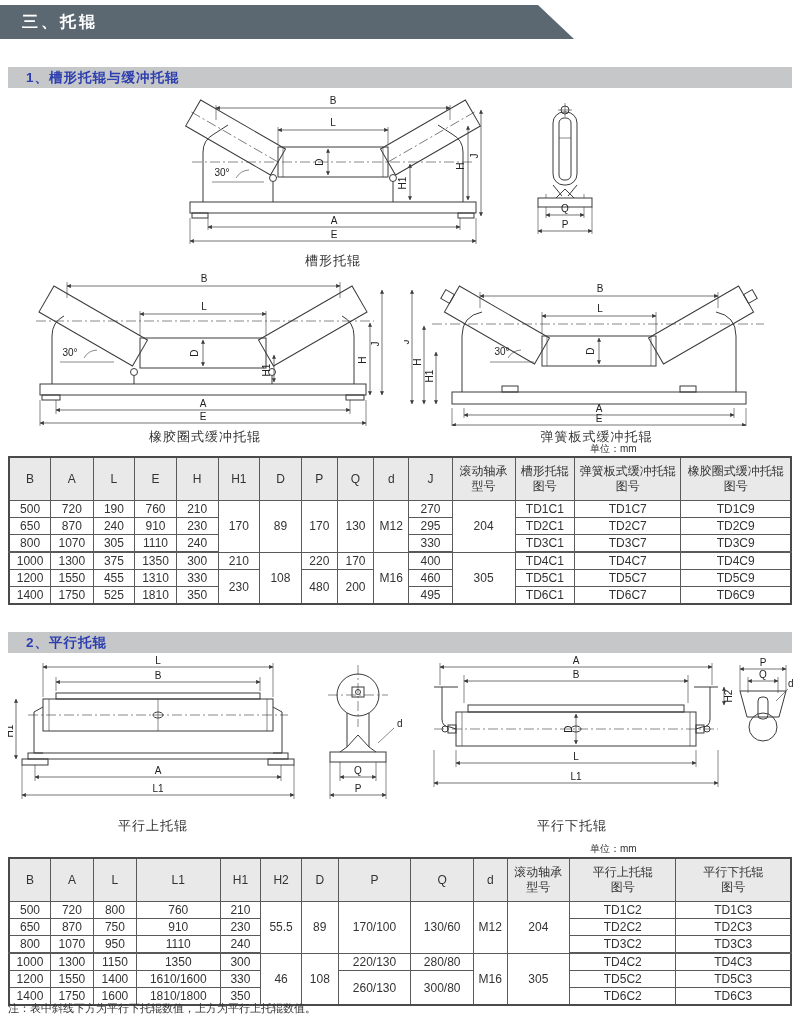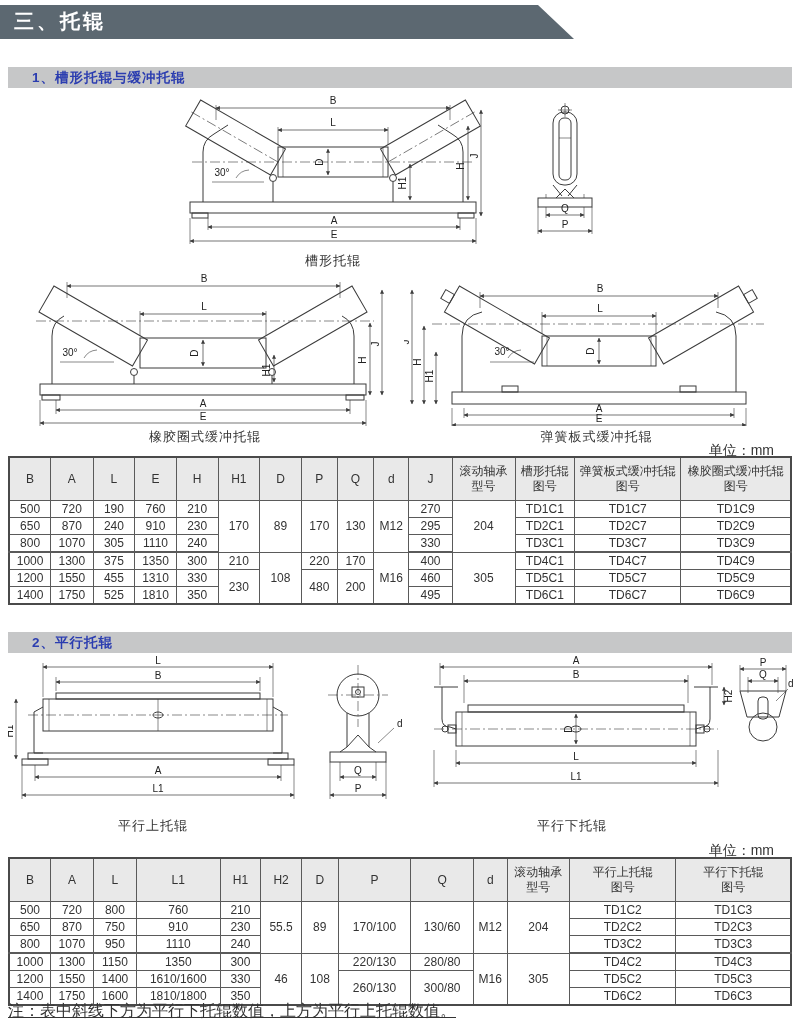--- a/index.html
+++ b/index.html
@@ -1,26 +1,26 @@
 <!DOCTYPE html>
 <html><head>
 <meta charset="utf-8">
 <style>
   html,body{margin:0;padding:0;background:#fff;}
   body{width:800px;height:1021px;position:relative;font-family:"Liberation Sans",sans-serif;color:#222;}
   .banner{position:absolute;top:5px;left:0;width:574px;height:34px;background:#5c6871;
           clip-path:polygon(0 0,538px 0,574px 100%,0 100%);}
-  .banner .t{color:#fff;font-size:20px;font-weight:bold;line-height:33px;padding-left:14px;letter-spacing:3px;}
+  .banner .t{color:#fff;font-size:16px;font-weight:bold;line-height:33px;padding-left:22px;letter-spacing:3px;}
   .sec{position:absolute;left:8px;width:784px;height:21px;background:#c6c7c8;}
-  .sec .t{color:#2b3db0;font-size:13.5px;font-weight:bold;line-height:21px;padding-left:24px;letter-spacing:1px;}
+  .sec .t{color:#2b3db0;font-size:13.5px;font-weight:bold;line-height:21px;padding-left:18px;letter-spacing:1px;}
   .figrow{position:absolute;left:8px;width:784px;display:flex;align-items:flex-start;}
   .fig{display:flex;flex-direction:column;align-items:center;}
   .cap{font-size:13px;color:#333;margin-top:2px;letter-spacing:1px;}
-  .unit{position:absolute;right:26px;width:200px;text-align:right;font-size:14px;color:#333;}
-  .note{position:absolute;left:8px;top:1001px;font-size:16px;color:#333;text-decoration:underline;}
+  .unit{position:absolute;right:10px;width:200px;font-size:10px;color:#333;}
+  .note{position:absolute;left:8px;top:1001px;font-size:11px;color:#333;}
   table.data-table{position:absolute;left:8px;width:784px;table-layout:fixed;border-collapse:collapse;
         font-size:12px;color:#333;background:#fff;border:2px solid #4a4a4a;}
   table.data-table th{border:1px solid #5a5a5a;background:#e9e9e9;font-weight:normal;height:42px;
         white-space:pre-line;line-height:1.25;padding:0 1px;font-size:12px;}
   table.data-table td{border:1px solid #5a5a5a;text-align:center;height:16px;padding:0;}
   table.data-table tbody tr:nth-child(3) td{border-bottom-width:2px;}
   
   svg .ln{stroke:#3b3b3b;fill:none;stroke-width:1;}
   svg .dim{stroke:#3b3b3b;fill:none;stroke-width:.7;marker-start:url(#ar);marker-end:url(#ar);}
   svg .ext{stroke:#3b3b3b;fill:none;stroke-width:.6;}

